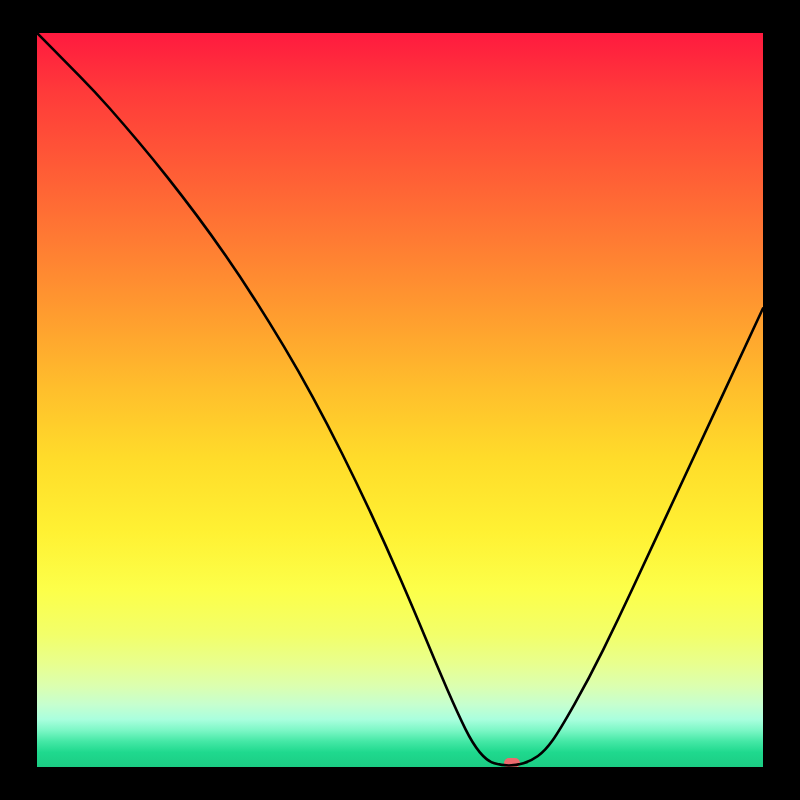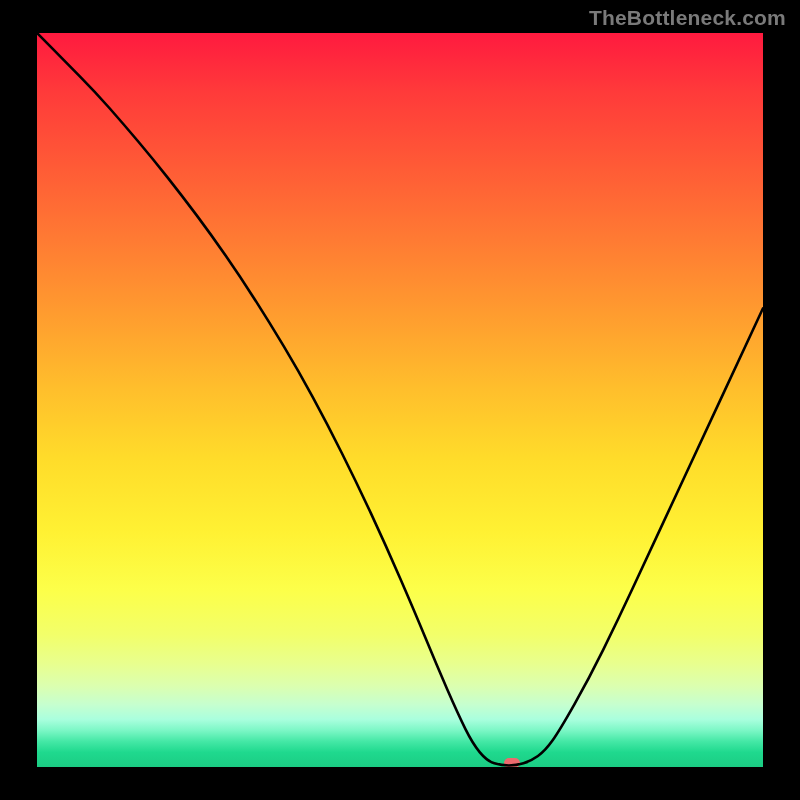--- a/index.html
+++ b/index.html
@@ -72,21 +72,20 @@
     stroke-width: 2.6;
     stroke-linecap: round;
     stroke-linejoin: round;
   }
 </style>
 </head>
 <body>
 
 <div class="container">
 
-  <div class="watermark">TheBottleneck.com</div>
 
   <div class="frame">
     <div class="plot">
       <div class="gradient"></div>
       <div class="marker" id="marker" style="left: 466.804px; top: 724.596px;"></div>
       <svg class="curve" viewBox="0 0 726 734" preserveAspectRatio="none">
         <path id="curve-path" d="M 0.00 0.00 Q 0.00 0.00 14.52 14.68 Q 29.04 29.36 43.56 44.04 Q 58.08 58.72 72.60 75.24 Q 87.12 91.75 101.64 109.00 Q 116.16 126.25 130.68 144.60 Q 145.20 162.95 159.72 182.40 Q 174.24 201.85 188.76 222.77 Q 203.28 243.69 217.80 266.44 Q 232.32 289.20 246.84 313.42 Q 261.36 337.64 275.88 364.43 Q 290.40 391.22 304.92 420.22 Q 319.44 449.21 333.96 480.40 Q 348.48 511.60 363.00 545.00 Q 377.52 578.39 388.41 604.82 Q 399.30 631.24 410.19 656.20 Q 421.08 681.15 428.34 695.83 Q 435.60 710.51 442.86 719.32 Q 450.12 728.13 457.38 730.33 Q 464.64 732.53 471.90 732.53 Q 479.16 732.53 486.42 730.33 Q 493.68 728.13 500.94 722.99 Q 508.20 717.85 515.46 707.58 Q 522.72 697.30 537.24 671.61 Q 551.76 645.92 566.28 616.56 Q 580.80 587.20 595.32 556.01 Q 609.84 524.81 624.36 493.62 Q 638.88 462.42 653.40 431.23 Q 667.92 400.03 682.44 368.83 Q 696.96 337.64 711.48 306.44 T 726.00 275.25"></path>
       </svg>
     </div>
   </div>

